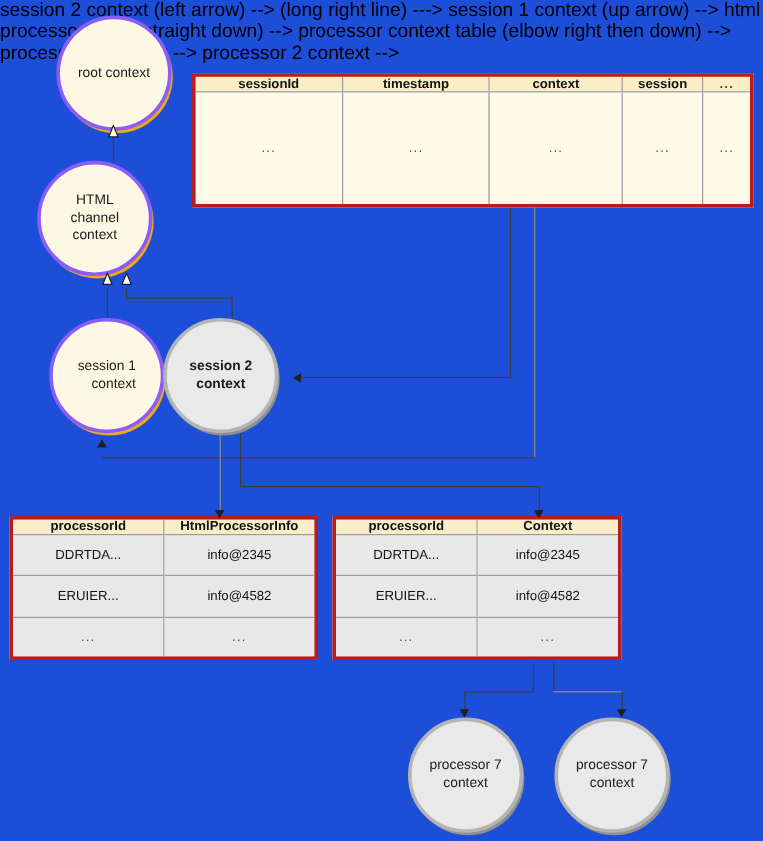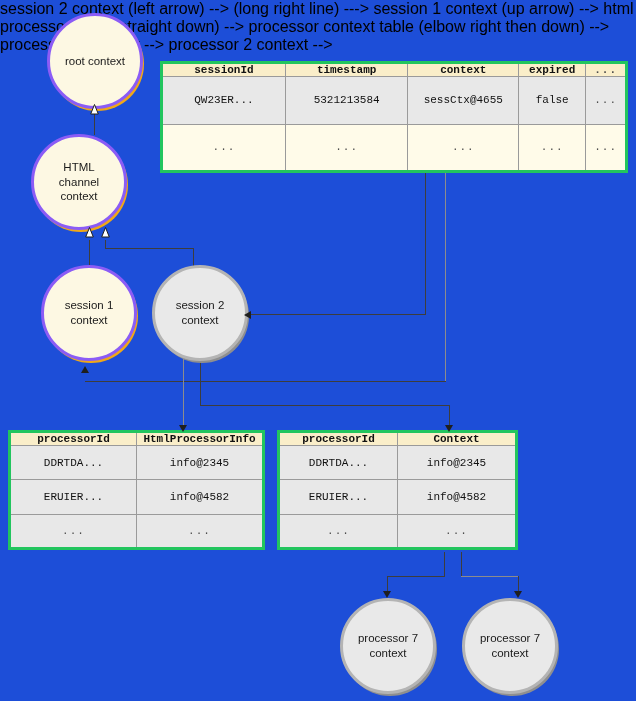--- a/index.html
+++ b/index.html
@@ -44,24 +44,23 @@
   .circle-gray {
     background: #e9e9e9;
     border: 3px solid #b4b4b4;
     box-shadow: 2px 3px 0 -1px #8f8f8f;
   }
 
   
   .tbl {
     position: absolute;
     box-sizing: border-box;
-    border: 3px solid #22c55e;
+    border: 3px solid #b91c1c;
     background: #fffbe9;
     z-index: 3;
-    font-family: Liberation Mono, monospace;
   }
   .tbl table {
     border-collapse: collapse;
     width: 100%;
     height: 100%;
     table-layout: fixed;
   }
   .tbl th, .tbl td {
     border-left: 1px solid #9a9a9a;
     border-top: 1px solid #9a9a9a;
@@ -189,26 +188,26 @@
 
   <div class="node-circle circle-yellow" style="left:47px; top:13px; width:96px; height:96px;">
     <span class="lbl">root context</span>
   </div>
 
   <div class="node-circle circle-yellow" style="left:31px; top:134px; width:96px; height:96px;">
     <span class="lbl">HTML channel
 context</span>
   </div>
 
-  <div class="node-circle circle-yellow" style="left:41px; top:265px; width:96px; height:96px;">
+  <div class="node-circle circle-yellow" style="left:41px; top:265px; width:96px; height:96px;text-align:right;">
     <span class="lbl">session 1
 context</span>
   </div>
 
-  <div class="node-circle circle-gray" style="left:152px; top:265px; width:96px; height:96px;">
+  <div class="node-circle circle-gray" style="left:136px; top:265px; width:96px; height:96px;font-weight:bold;">
     <span class="lbl">session 2
 context</span>
   </div>
 
   <div class="node-circle circle-gray" style="left:340px; top:598px; width:96px; height:96px;">
     <span class="lbl">processor 7
 context</span>
   </div>
 
   <div class="node-circle circle-gray" style="left:462px; top:598px; width:96px; height:96px;">
@@ -226,32 +225,25 @@
           <col style="width:26.5%">
           <col style="width:24%">
           <col style="width:14.5%">
           <col style="width:8.5%">
       </colgroup>
       <thead>
         <tr>
           <th>sessionId</th>
           <th>timestamp</th>
           <th>context</th>
-          <th>expired</th>
+          <th>session</th>
           <th class="dots">...</th>
         </tr>
       </thead>
       <tbody>
-        <tr class="row-gray">
-          <td>QW23ER...</td>
-          <td>5321213584</td>
-          <td>sessCtx@4655</td>
-          <td>false</td>
-          <td class="dots">...</td>
-        </tr>
         <tr class="row-light">
           <td class="dots">...</td>
           <td class="dots">...</td>
           <td class="dots">...</td>
           <td class="dots">...</td>
           <td class="dots">...</td>
         </tr>
       </tbody>
     </table>
   </div>

